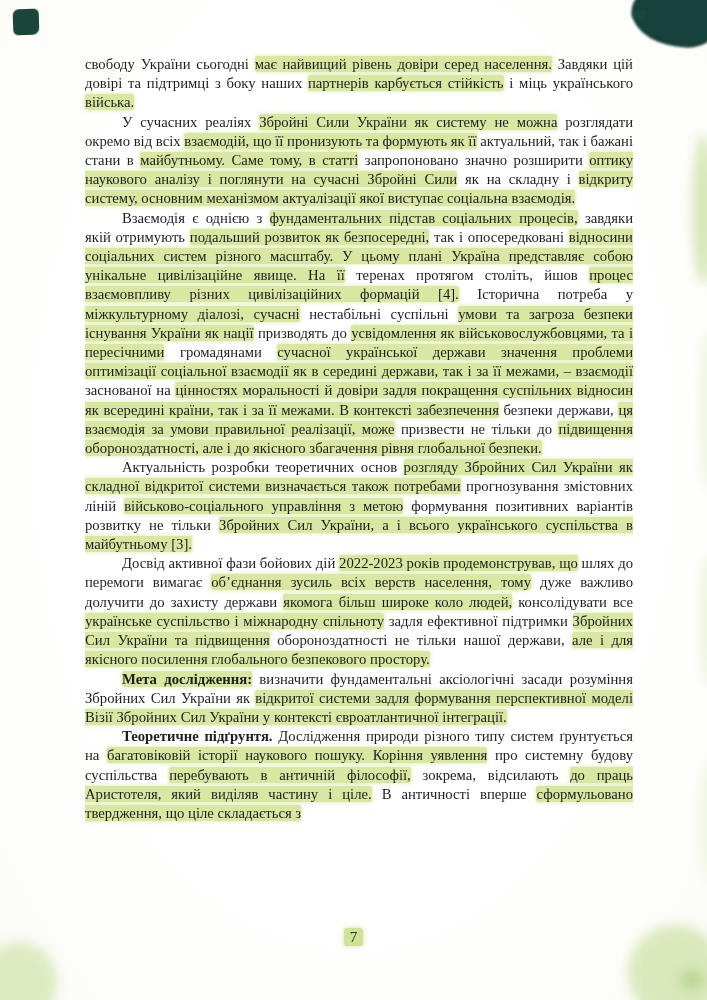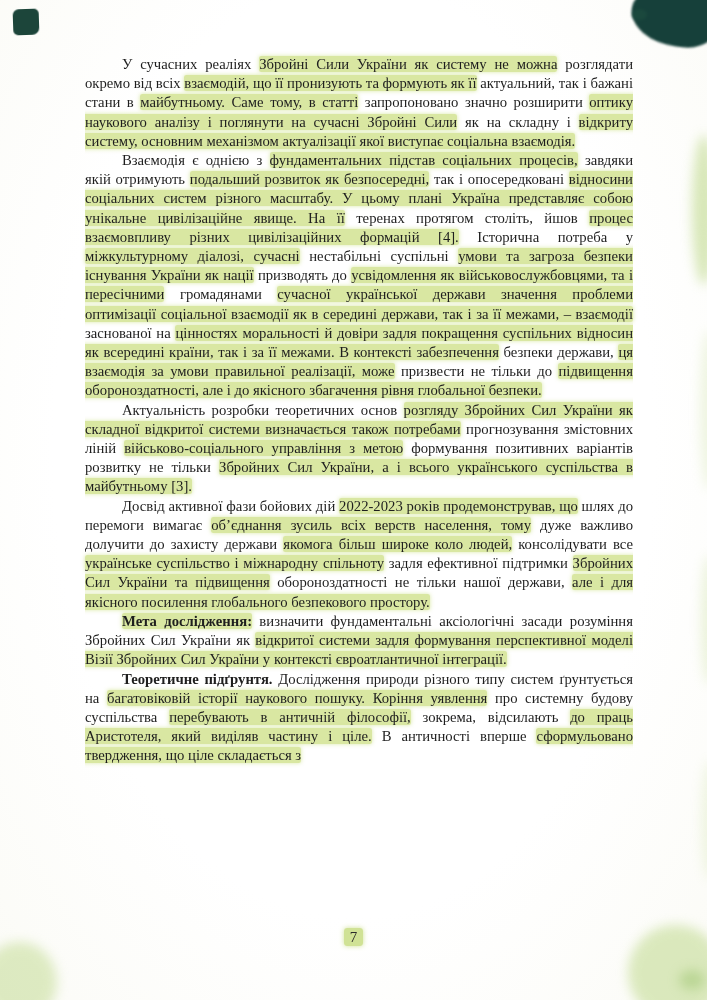--- a/index.html
+++ b/index.html
@@ -48,20 +48,21 @@
 <div class="smudge sm-right-1"></div>
 <div class="smudge sm-right-2"></div>
 <div class="smudge sm-right-3"></div>
 <div class="smudge sm-right-4"></div>
 <div class="smudge sm-bl"></div>
 <div class="smudge sm-br"></div>
 <div class="smudge sm-br2"></div>
 
 <div class="text-block">
 
+  <p class="para first"><span>свободу України сьогодні </span><span class="hl">має найвищий рівень довіри серед населення.</span><span> Завдяки цій довірі та підтримці з боку наших </span><span class="hl">партнерів карбується стійкість</span><span> і міць українського </span><span class="hl">війська.</span></p>
 
   <p class="para"><span>У сучасних реаліях </span><span class="hl">Збройні Сили України як систему не можна</span><span> розглядати окремо від всіх </span><span class="hl">взаємодій, що її пронизують та формують як її</span><span> актуальний, так і бажані стани в </span><span class="hl">майбутньому. Саме тому, в статті</span><span> запропоновано значно розширити </span><span class="hl">оптику наукового аналізу і поглянути на сучасні Збройні Сили</span><span> як на складну і </span><span class="hl">відкриту систему, основним механізмом актуалізації якої виступає соціальна взаємодія.</span></p>
 
   <p class="para"><span>Взаємодія є однією з </span><span class="hl">фундаментальних підстав соціальних процесів,</span><span> завдяки якій отримують </span><span class="hl">подальший розвиток як безпосередні,</span><span> так і опосередковані </span><span class="hl">відносини соціальних систем різного масштабу. У цьому плані Україна представляє собою унікальне цивілізаційне явище. На її</span><span> теренах протягом століть, йшов </span><span class="hl">процес взаємовпливу різних цивілізаційних формацій [4].</span><span> Історична потреба у </span><span class="hl">міжкультурному діалозі, сучасні</span><span> нестабільні суспільні </span><span class="hl">умови та загроза безпеки існування України як нації</span><span> призводять до </span><span class="hl">усвідомлення як військовослужбовцями, та і пересічними</span><span> громадянами </span><span class="hl">сучасної української держави значення проблеми оптимізації соціальної взаємодії як в середині держави, так і за її межами, – взаємодії</span><span> заснованої на </span><span class="hl">цінностях моральності й довіри задля покращення суспільних відносин як всередині країни, так і за її межами. В контексті забезпечення</span><span> безпеки держави, </span><span class="hl">ця взаємодія за умови правильної реалізації, може</span><span> призвести не тільки до </span><span class="hl">підвищення обороноздатності, але і до якісного збагачення рівня глобальної безпеки.</span></p>
 
   <p class="para"><span>Актуальність розробки теоретичних основ </span><span class="hl">розгляду Збройних Сил України як складної відкритої системи визначається також потребами</span><span> прогнозування змістовних ліній </span><span class="hl">військово-соціального управління з метою</span><span> формування позитивних варіантів розвитку не тільки </span><span class="hl">Збройних Сил України, а і всього українського суспільства в майбутньому [3].</span></p>
 
   <p class="para"><span>Досвід активної фази бойових дій </span><span class="hl">2022-2023 років продемонстрував, що</span><span> шлях до перемоги вимагає </span><span class="hl">об’єднання зусиль всіх верств населення, тому</span><span> дуже важливо долучити до захисту держави </span><span class="hl">якомога більш широке коло людей,</span><span> консолідувати все </span><span class="hl">українське суспільство і міжнародну спільноту</span><span> задля ефективної підтримки </span><span class="hl">Збройних Сил України та підвищення</span><span> обороноздатності не тільки нашої держави, </span><span class="hl">але і для якісного посилення глобального безпекового простору.</span></p>
 
   <p class="para"><span class="hl bold">Мета дослідження:</span><span> визначити фундаментальні аксіологічні засади розуміння Збройних Сил України як </span><span class="hl">відкритої системи задля формування перспективної моделі Візії Збройних Сил України у контексті євроатлантичної інтеграції.</span></p>

